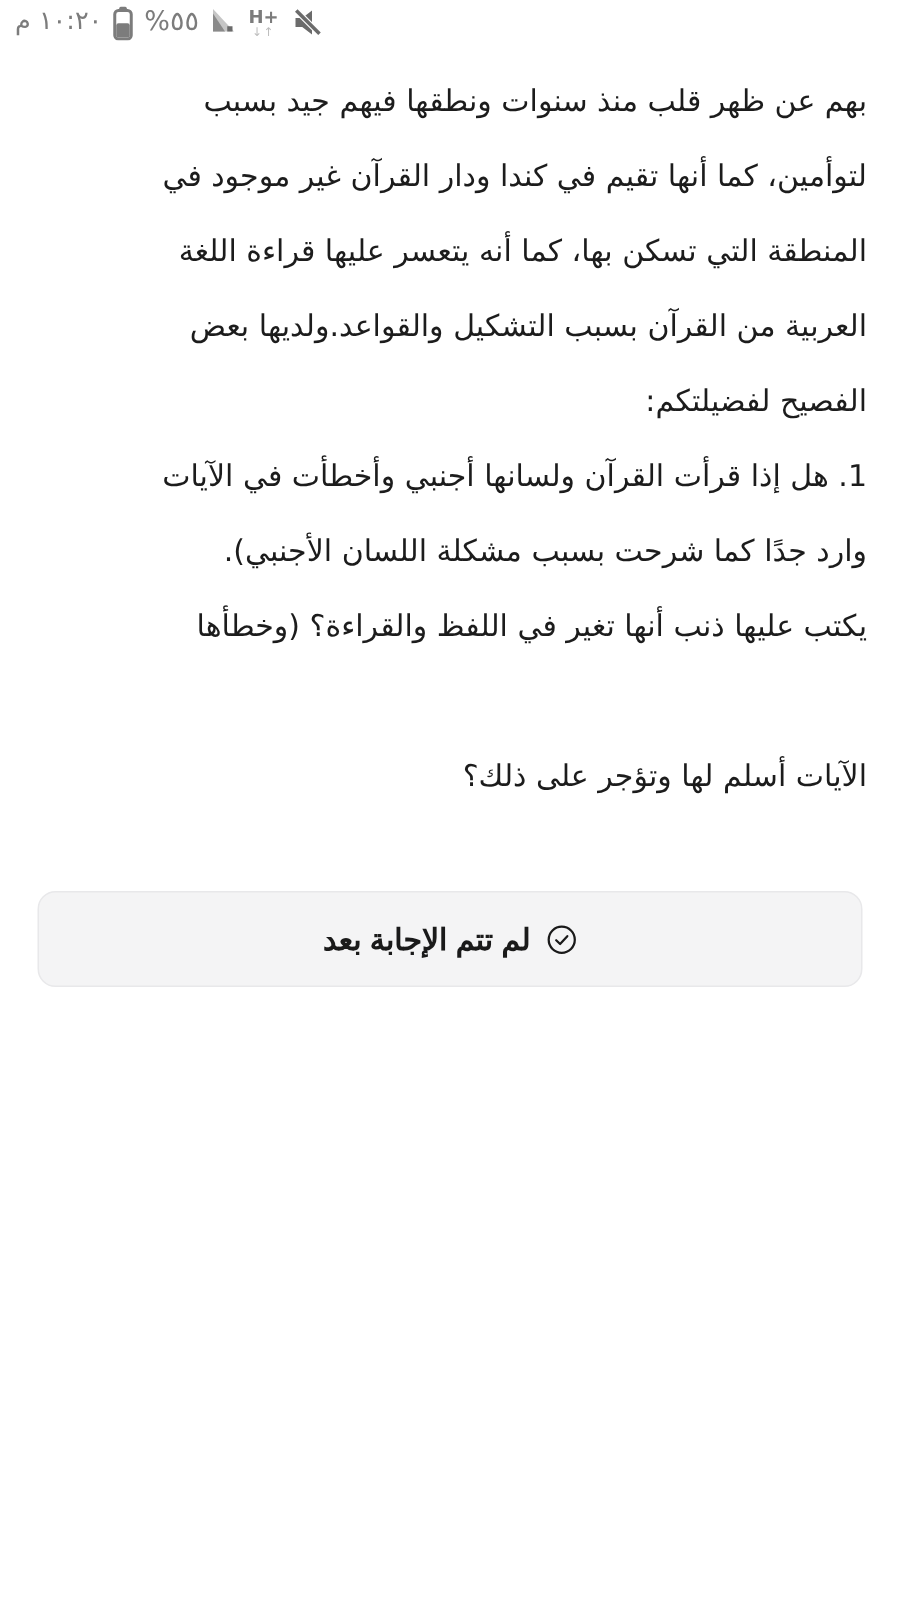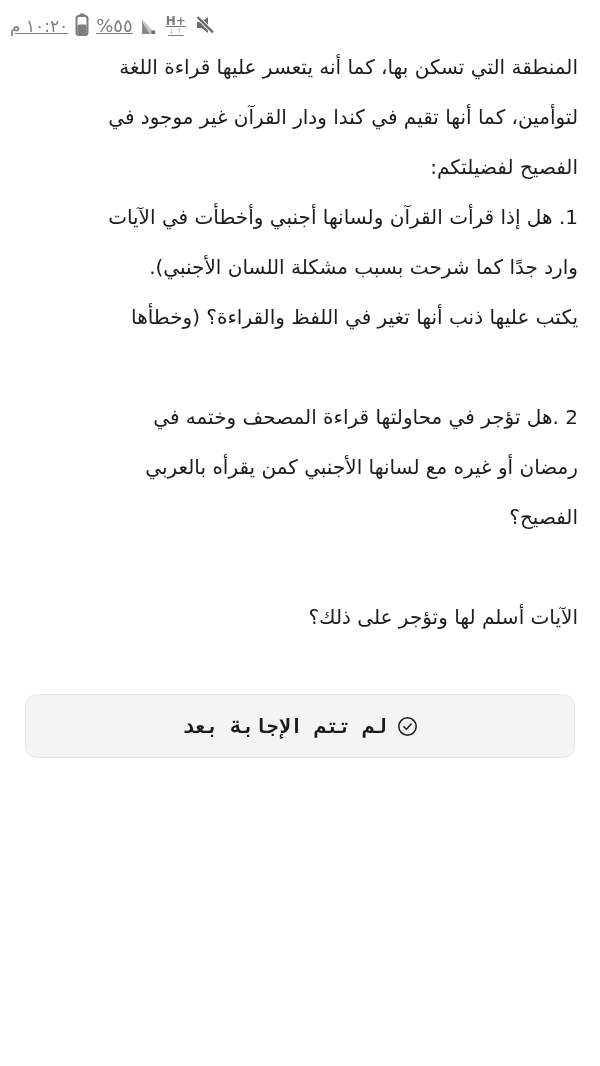--- a/index.html
+++ b/index.html
@@ -12,25 +12,24 @@
     height: 1066px;
     background: #ffffff;
     font-family: "DejaVu Sans", sans-serif;
     color: #1c1c1c;
   }
   
   .status-bar {
     height: 36px;
     box-sizing: border-box;
     display: flex;
-    align-items: flex-end;
+    align-items: flex-start;
     gap: 7px;
     padding: 4px 10px 0 10px;
     color: #7c7c7c;
-    text-decoration: underline;
   }
   .status-time {
     font-size: 17px;
     letter-spacing: 0.5px;
   }
   .status-pct {
     font-size: 18px;
   }
   .net-indicator {
     display: flex;
@@ -74,21 +73,21 @@
     height: 64px;
     box-sizing: border-box;
     background: #f4f4f5;
     border: 1px solid #e8e8ea;
     border-radius: 12px;
     display: flex;
     align-items: center;
     justify-content: center;
     gap: 10px;
     direction: rtl;
-    font-family: Liberation Mono, monospace;
+    font-family: Liberation Sans, sans-serif;
     font-size: 20px;
     font-weight: bold;
     color: #1a1a1a;
     cursor: pointer;
   }
 </style>
 </head>
 <body>
 
 <div class="screen">
@@ -117,33 +116,30 @@
 
     <svg class="sb-icon" width="24" height="22" viewBox="0 0 24 22" style="margin-right:4px">
       <path d="M15 3 L8.5 8 H4 V14 H8.5 L15 19 Z" fill="#6b6b6b"></path>
       <line x1="4" y1="2.5" x2="20.5" y2="19" stroke="#ffffff" stroke-width="4"></line>
       <line x1="4.5" y1="3" x2="20" y2="18.5" stroke="#6b6b6b" stroke-width="2.4"></line>
     </svg>
   </header>
 
   <main class="content">
     <div class="para">
+        <div class="line">بهم عن ظهر قلب منذ سنوات ونطقها فيهم جيد بسبب</div>
+        <div class="line">لتوأمين، كما أنها تقيم في كندا ودار القرآن غير موجود في</div>
         <div class="line">المنطقة التي تسكن بها، كما أنه يتعسر عليها قراءة اللغة</div>
-        <div class="line">لتوأمين، كما أنها تقيم في كندا ودار القرآن غير موجود في</div>
+        <div class="line">العربية من القرآن بسبب التشكيل والقواعد.ولديها بعض</div>
         <div class="line">الفصيح لفضيلتكم:</div>
       </div>
     <div class="para">
         <div class="line">1. هل إذا قرأت القرآن ولسانها أجنبي وأخطأت في الآيات</div>
         <div class="line">وارد جدًا كما شرحت بسبب مشكلة اللسان الأجنبي).</div>
         <div class="line">يكتب عليها ذنب أنها تغير في اللفظ والقراءة؟ (وخطأها</div>
-      </div>
-    <div class="para gap">
-        <div class="line">2 .هل تؤجر في محاولتها قراءة المصحف وختمه في</div>
-        <div class="line">رمضان أو غيره مع لسانها الأجنبي كمن يقرأه بالعربي</div>
-        <div class="line">الفصيح؟</div>
       </div>
     <div class="para gap">
         <div class="line">الآيات أسلم لها وتؤجر على ذلك؟</div>
       </div>
   </main>
 
   <div class="footer">
     <button class="status-button">
       <svg width="21" height="21" viewBox="0 0 21 21">
         <circle cx="10.5" cy="10.5" r="8.7" fill="none" stroke="#1a1a1a" stroke-width="1.5"></circle>

